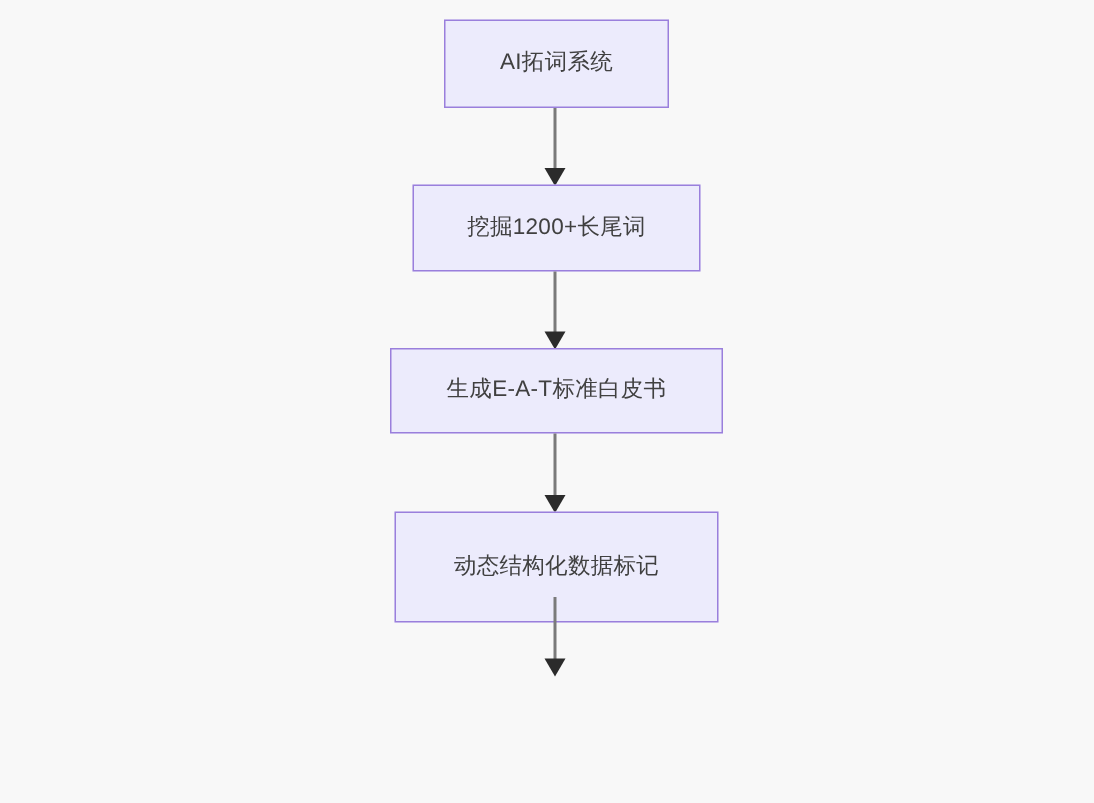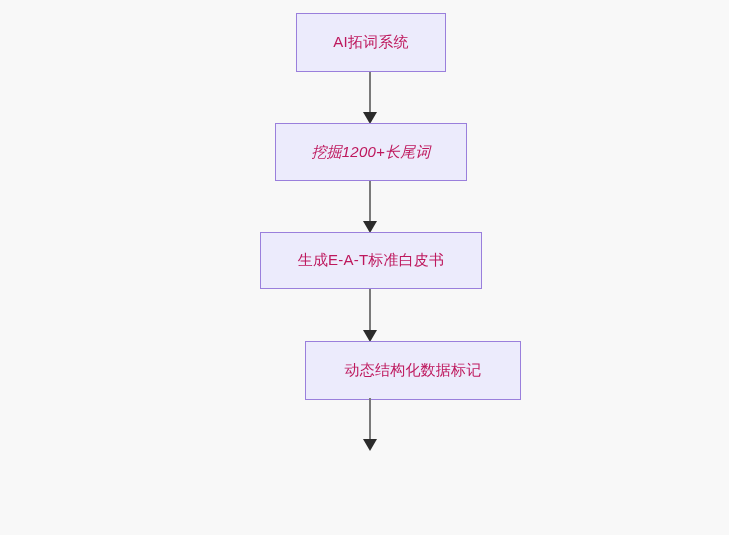--- a/index.html
+++ b/index.html
@@ -22,43 +22,43 @@
     position: absolute;
     box-sizing: border-box;
     background: #ecebfc;
     border: 1.4px solid #9a7fdc;
     display: flex;
     align-items: center;
     justify-content: center;
     text-align: center;
   }
   .node-label {
-    color: #be185d;
+    color: #404040;
     font-size: 15px;
     line-height: 1.25;
     letter-spacing: 0.2px;
     white-space: nowrap;
   }
   .flow-edge {
     position: absolute;
     overflow: visible;
   }
   .edge-line {
     stroke: #7a7a7a;
     stroke-width: 2;
   }
   .edge-arrowhead {
     fill: #2b2b2b;
   }
 
   
   #node-0 { left: 296px; top: 13px;  width: 150px; height: 59px; }
-  #node-1 { left: 275px; top: 123px; width: 192px; height: 58px; font-style: italic; }
+  #node-1 { left: 275px; top: 123px; width: 192px; height: 58px; }
   #node-2 { left: 260px; top: 232px; width: 222px; height: 57px; }
-  #node-3 { left: 263px; top: 341px; width: 216px; height: 59px; margin-left: 42px; }
+  #node-3 { left: 263px; top: 341px; width: 216px; height: 74px; }
   #node-4 { left: 252px; top: 450px; width: 238px; height: 56px; }
 
   
   #edge-0 { left: 358px; top: 72px;  width: 24px; height: 52px; }
   #edge-1 { left: 358px; top: 181px; width: 24px; height: 52px; }
   #edge-2 { left: 358px; top: 289px; width: 24px; height: 53px; }
   #edge-3 { left: 358px; top: 398px; width: 24px; height: 53px; }
 </style>
 </head>
 <body>

